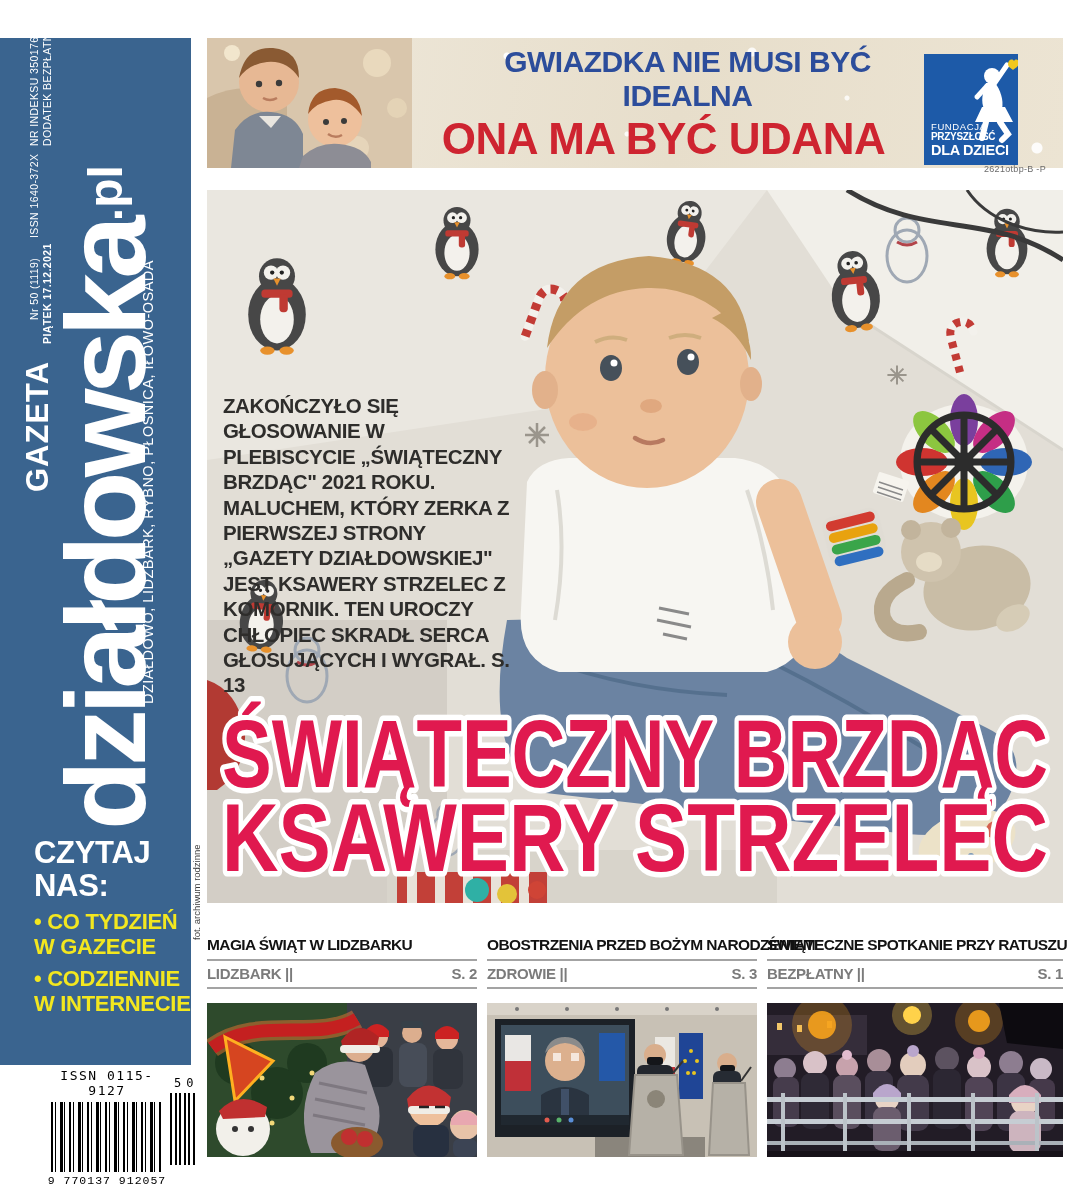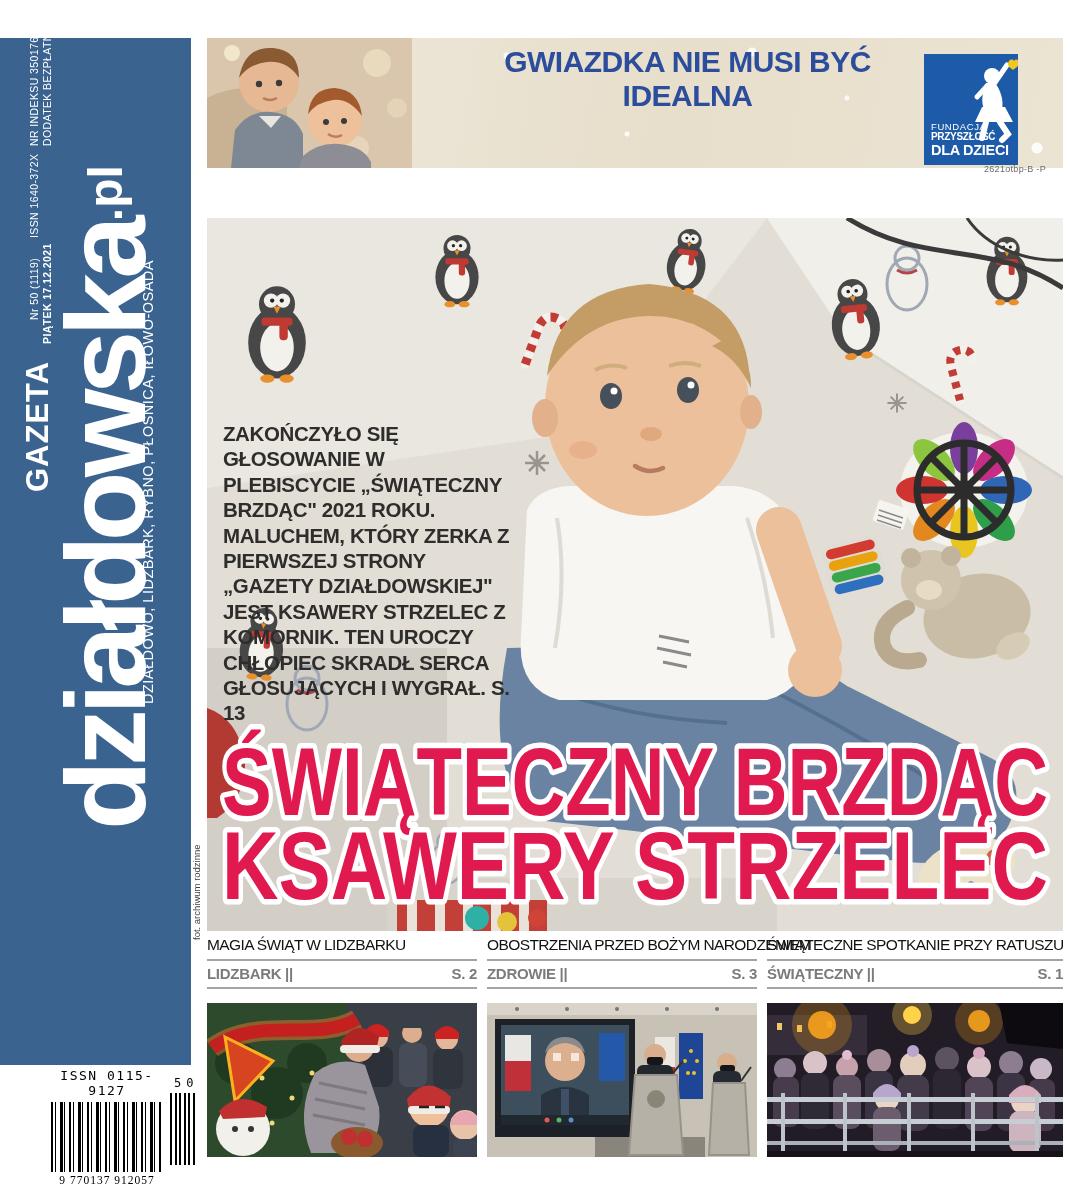--- a/index.html
+++ b/index.html
@@ -28,21 +28,21 @@
               font-size:14.5px; letter-spacing:.5px; white-space:nowrap; }
   .read-us  { position:absolute; left:34px; top:798px; width:160px; }
   .read-title { color:#fff; font-size:31px; font-weight:bold; line-height:33px; letter-spacing:-.3px; }
   .read-item  { color:#F3E71F; font-size:22px; font-weight:bold; line-height:25px; letter-spacing:-.3px; margin-top:7px; }
 
   
   .barcode-wrap { position:absolute; left:46px; top:1068px; width:122px; text-align:center; }
   .barcode-label { font-family:"DejaVu Sans Mono", monospace; font-size:13px; letter-spacing:1.5px; color:#000; }
   .barcode-bars { width:112px; height:70px; margin:4px auto 0;
     background:repeating-linear-gradient(90deg,#000 0 2px,#fff 2px 4px,#000 4px 5px,#fff 5px 9px,#000 9px 12px,#fff 12px 13px,#000 13px 14px,#fff 14px 18px); }
-  .barcode-digits { font-family:Liberation Serif, serif; font-size:11.5px; letter-spacing:1px; color:#000; margin-top:2px; }
+  .barcode-digits { font-family:Liberation Mono, monospace; font-size:11.5px; letter-spacing:1px; color:#000; margin-top:2px; }
   .barcode-addon { position:absolute; left:170px; top:1076px; width:30px; }
   .addon-digits { font-family:"DejaVu Sans Mono", monospace; font-size:12px; letter-spacing:5px; color:#000; padding-left:4px; }
   .addon-bars { width:26px; height:72px; margin-top:3px;
     background:repeating-linear-gradient(90deg,#000 0 2px,#fff 2px 5px,#000 5px 7px,#fff 7px 9px); }
 
   
   .banner { position:absolute; left:207px; top:38px; width:856px; height:130px; overflow:hidden;
     background:
       radial-gradient(circle 4px at 300px 18px, rgba(255,255,255,.95) 0 3px, transparent 4px),
       radial-gradient(circle 3px at 420px 96px, rgba(255,255,255,.9) 0 2px, transparent 3px),
@@ -58,53 +58,58 @@
   .banner-l2 { color:#CE2430; font-size:44px; font-weight:bold; letter-spacing:-.5px; margin-top:1px; }
   .fnd { position:absolute; right:45px; top:16px; width:94px; height:111px; background:#1D5AA8; }
   .fnd-girl { position:absolute; right:0; top:2px; }
   .fnd-text { position:absolute; left:7px; bottom:7px; color:#fff; line-height:1.05; }
   .fnd-l1 { font-size:9.5px; letter-spacing:.6px; }
   .fnd-l2 { font-size:10px; font-weight:bold; letter-spacing:-.3px; }
   .fnd-l3 { font-size:14.5px; font-weight:bold; letter-spacing:-.3px; }
   .print-code { position:absolute; left:984px; top:164px; font-size:9px; color:#6b6b6b; letter-spacing:.3px; }
 
   
-  .cover { position:absolute; left:207px; top:190px; width:856px; height:713px; overflow:hidden; background:#e2ded6;margin-top:28px; }
+  .cover { position:absolute; left:207px; top:190px; width:856px; height:713px; overflow:hidden; background:#e2ded6; }
   .kicker { position:absolute; left:16px; top:203px; width:294px;
     font-size:20.5px; font-weight:bold; line-height:25.4px; letter-spacing:-.4px; color:#2e2d2b; }
   .headline-svg { position:absolute; left:0; top:495px; overflow:visible; }
   .hl { fill:#E0194F; stroke:#ffffff; stroke-width:11px; paint-order:stroke; stroke-linejoin:round;
         font-family:"Liberation Sans", sans-serif; font-weight:bold; }
   .photo-credit { position:absolute; left:191px; top:826px; height:114px;
     font-size:9.5px; color:#3c3c3c; white-space:nowrap; }
 
   
   .teasers { position:absolute; left:207px; top:930px; width:856px;
     display:grid; grid-template-columns:270px 270px 296px; column-gap:10px; }
-  .teaser-title { font-size:15.5px; font-weight:normal; letter-spacing:-.6px; color:#121212;
+  .teaser-title { font-size:15.5px; font-weight:bold; letter-spacing:-.6px; color:#121212;
     white-space:nowrap; overflow:visible; margin-top:6px; }
   .teaser-rule { border-top:2px solid #a3a3a3; margin-top:5px; }
   .teaser-meta { display:flex; justify-content:space-between; margin-top:4px;
     font-size:15px; font-weight:bold; letter-spacing:-.3px; color:#7b7b7b;gap:20px; }
   .teaser-photo { margin-top:14px; display:block; }
 </style>
 </head>
 <body>
 
 <div class="page">
 
   <aside class="masthead">
     <div class="micro vrt m-index">NR INDEKSU 350176</div>
     <div class="micro vrt m-supp">DODATEK BEZPŁATNY</div>
     <div class="micro vrt m-issn">ISSN 1640-372X</div>
     <div class="micro vrt m-nr">Nr 50 (1119)</div>
     <div class="micro vrt m-date">PIĄTEK 17.12.2021</div>
     <div class="m-gazeta vrt">GAZETA</div>
     <div class="m-logo vrt"><span>działdowska</span><span class="pl">.pl</span></div>
     <div class="m-regions vrt">DZIAŁDOWO, LIDZBARK, RYBNO, PŁOŚNICA, IŁOWO-OSADA</div>
+    <div class="read-us">
+      <div class="read-title">CZYTAJ NAS:</div>
+      <div class="read-item">• CO TYDZIEŃ W GAZECIE</div>
+      <div class="read-item">• CODZIENNIE W INTERNECIE</div>
+    </div>
   </aside>
 
   <div class="barcode-wrap">
     <div class="barcode-label">ISSN 0115-9127</div>
     <div class="barcode-bars"></div>
     <div class="barcode-digits">9 770137 912057</div>
   </div>
   <div class="barcode-addon">
     <div class="addon-digits">50</div>
     <div class="addon-bars"></div>
@@ -131,20 +136,21 @@
         <circle cx="128" cy="82" r="27" fill="#eec09c"></circle>
         <path d="M101,76 Q104,50 128,50 Q152,52 155,78 Q142,60 126,62 Q110,64 101,76 Z" fill="#a35a2c"></path>
         <circle cx="119" cy="84" r="3" fill="#3b3b3b"></circle>
           <circle cx="137" cy="83" r="3" fill="#3b3b3b"></circle>
         <path d="M121,96 q7,5 14,1" stroke="#b97c5e" stroke-width="2.5" fill="none"></path>
         <path d="M96,118 Q112,104 132,106 Q156,108 164,124 L164,130 L92,130 Z" fill="#8d8d95"></path>
       </g>
     </svg>
     <div class="banner-text">
       <div class="banner-l1">GWIAZDKA NIE MUSI BYĆ IDEALNA</div>
+      <div class="banner-l2">ONA MA BYĆ UDANA</div>
 
     </div>
     <div class="fnd">
       <svg class="fnd-girl" width="62" height="94" viewBox="0 0 62 94">
         <circle cx="36" cy="20" r="8" fill="#fff"></circle>
         <path d="M30,27 C26,38 25,46 28,53 L46,53 C48,44 44,33 39,27 Z" fill="#fff"></path>
         <path d="M26,51 L49,51 L57,66 L19,66 Z" fill="#fff"></path>
         <path d="M38,28 L51,9" stroke="#fff" stroke-width="5" stroke-linecap="round"></path>
         <path d="M31,30 L21,41" stroke="#fff" stroke-width="5" stroke-linecap="round"></path>
         <path d="M30,66 L26,82" stroke="#fff" stroke-width="6" stroke-linecap="round"></path>
@@ -444,21 +450,21 @@
           <polygon points="226,80 258,80 262,152 222,152" fill="#b6b1a7" stroke="#98938a" stroke-width="2"></polygon>
           <path d="M254,78 L264,64" stroke="#333" stroke-width="2"></path>
         </g>
       </svg>
     </article>
 
     <article>
       <div class="teaser-title">ŚWIĄTECZNE SPOTKANIE PRZY RATUSZU</div>
       <div class="teaser-rule"></div>
       <div class="teaser-meta">
-        <span>ŚWIĄTECZNY ||</span>
+        <span>BEZPŁATNY ||</span>
         <span>S. 1</span>
       </div>
       <div class="teaser-rule"></div>
       <svg class="teaser-photo" width="296" height="154" viewBox="0 0 296 154">
         <rect width="296" height="154" fill="#221c26"></rect>
         <rect x="0" y="12" width="100" height="40" fill="#352d3a"></rect>
         <g fill="#f2c76a">
             <rect x="10" y="20" width="5" height="7"></rect>
             <rect x="30" y="22" width="5" height="7"></rect>
             <rect x="60" y="18" width="5" height="7"></rect>

